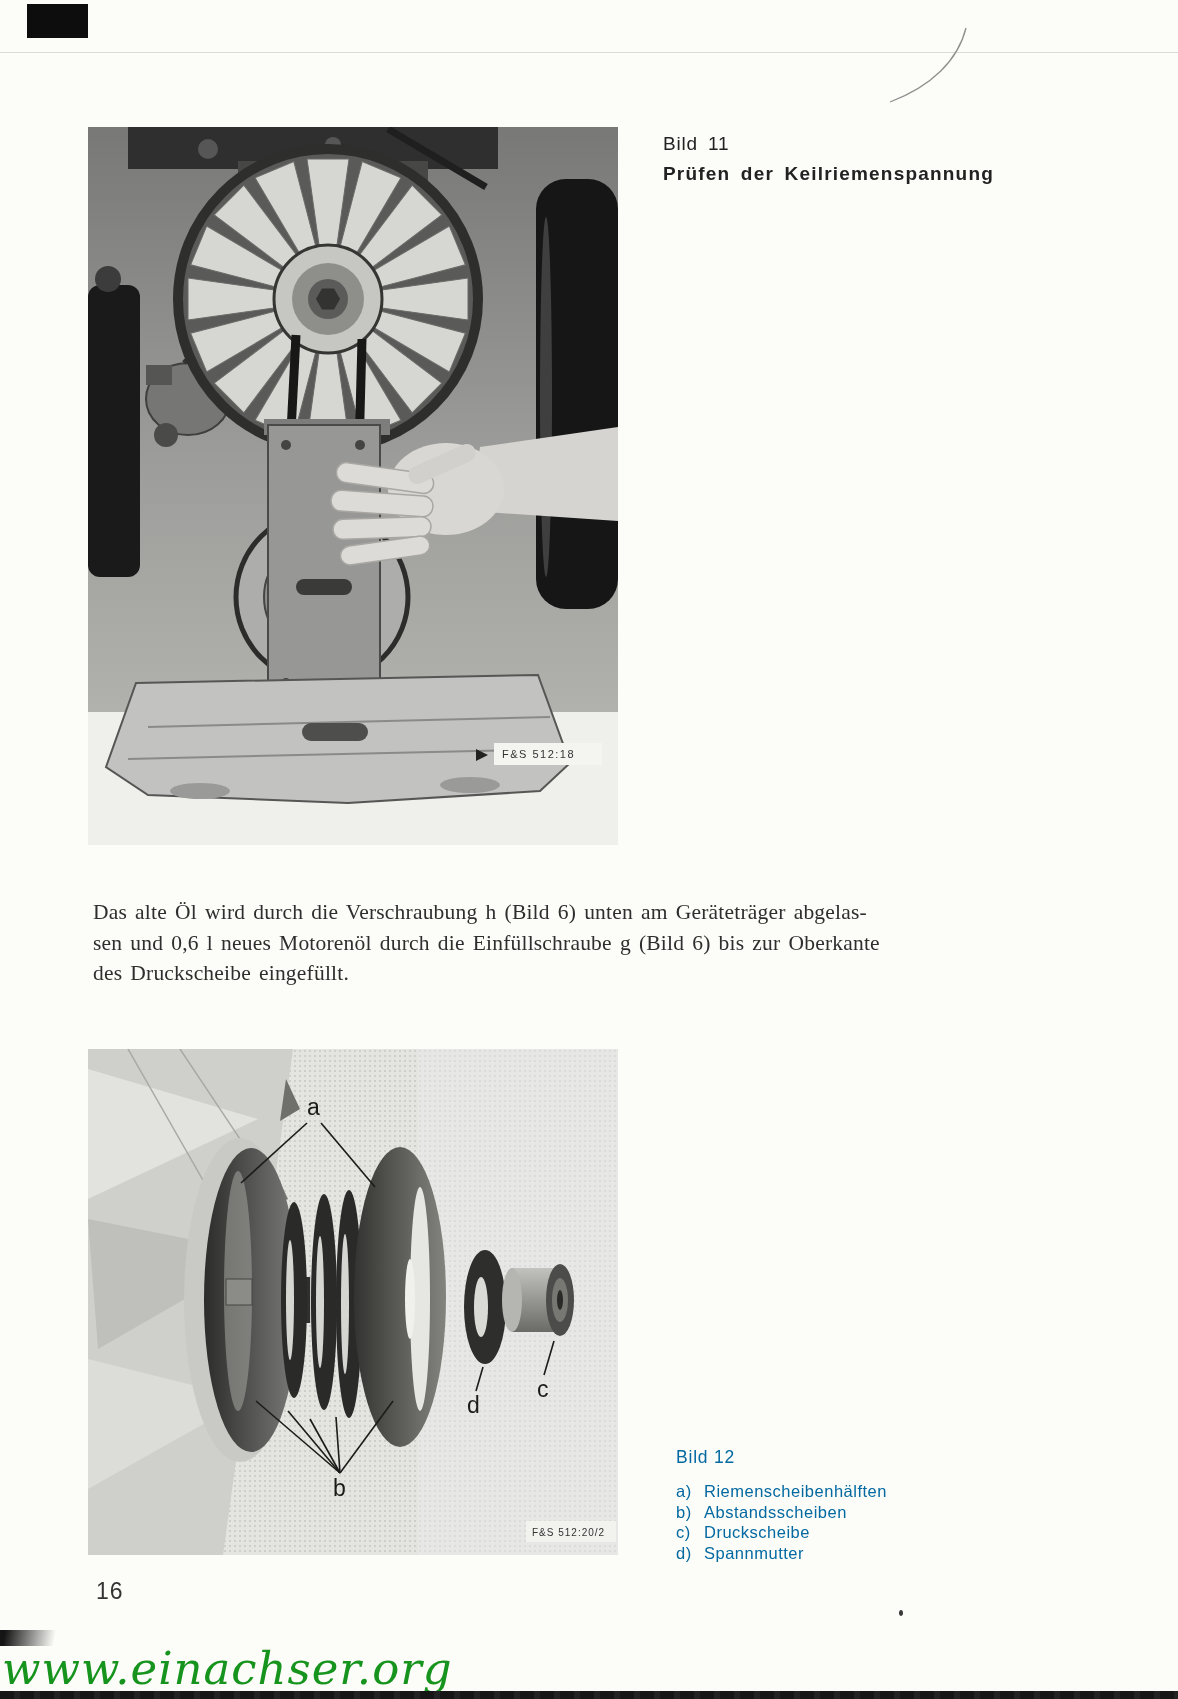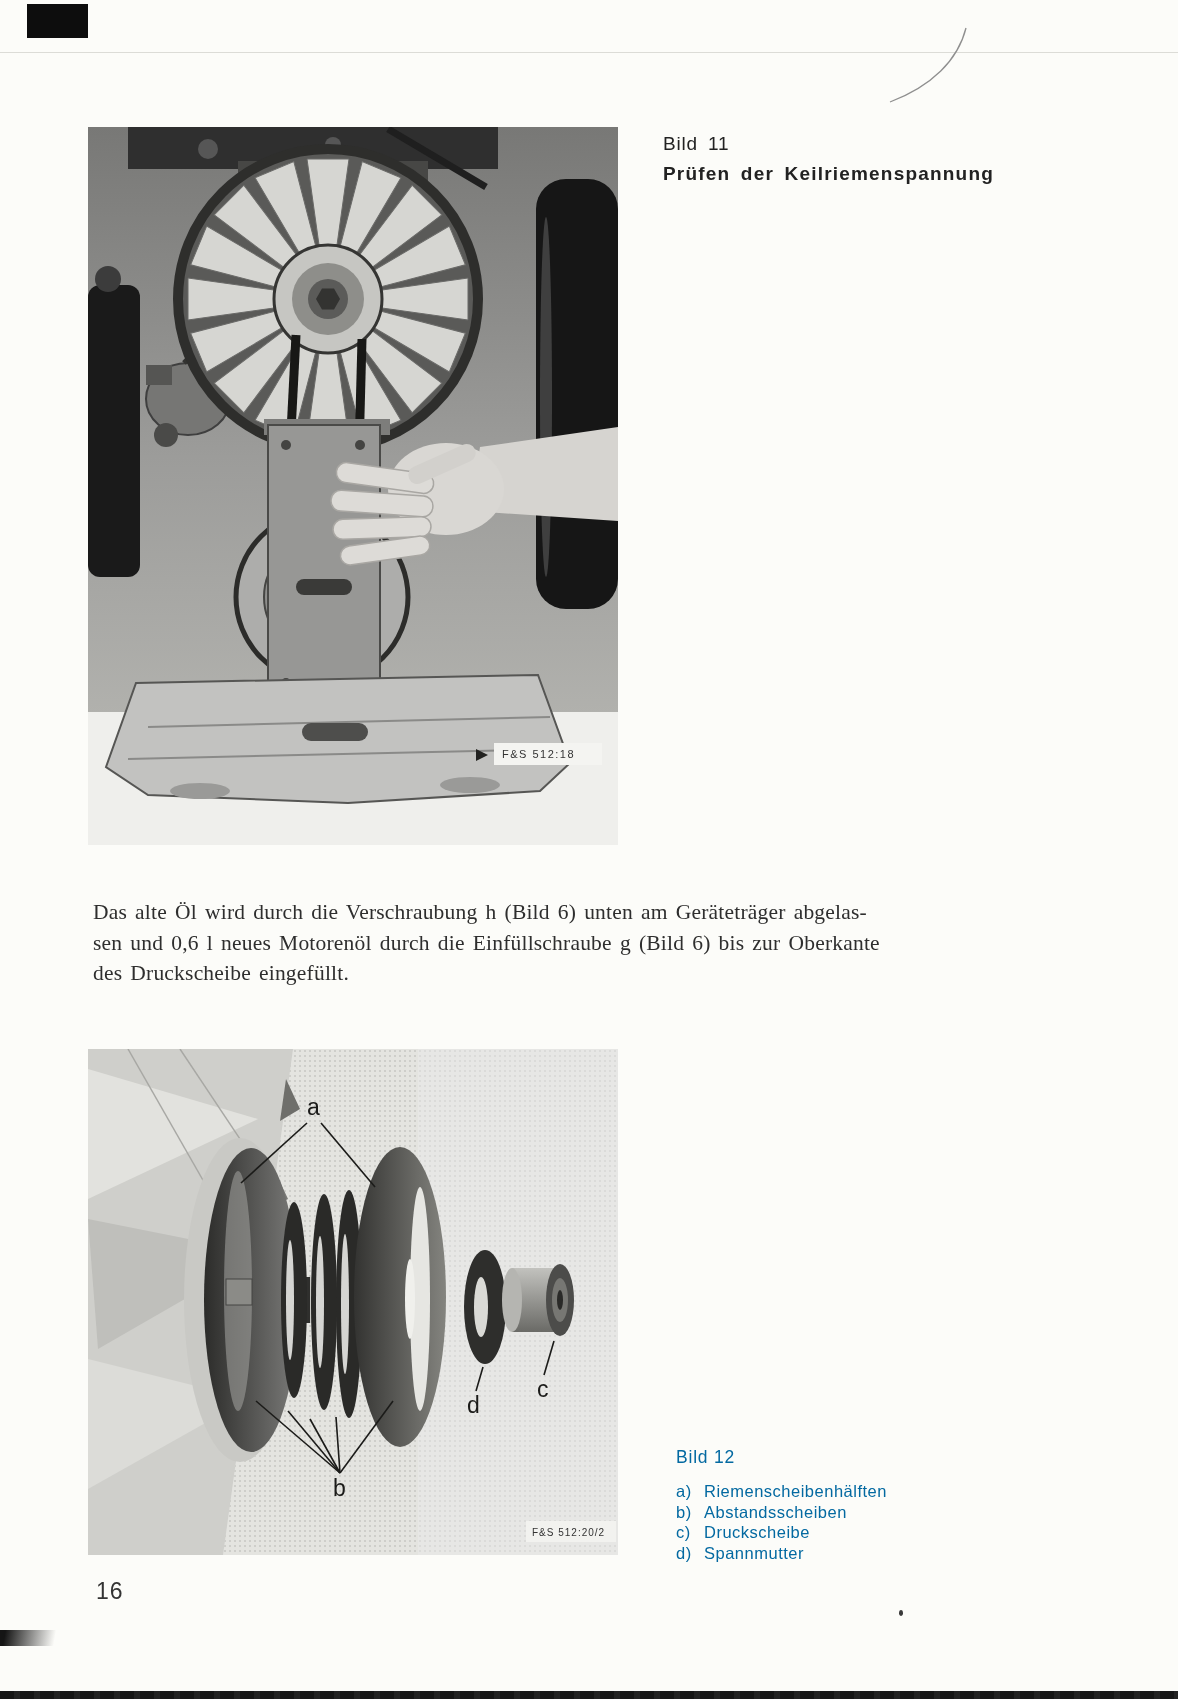--- a/index.html
+++ b/index.html
@@ -305,16 +305,17 @@
       <span class="key">d)</span>
       <span>Spannmutter</span>
     </div>
   </div>
 
   <div class="abs pagenum">16</div>
 
   <div class="abs smudge"></div>
   <div class="abs dot"></div>
 
+  <div class="abs watermark">www.einachser.org</div>
 
   <div class="abs bottombar"></div>
 
 </div>
 
 </body></html>

